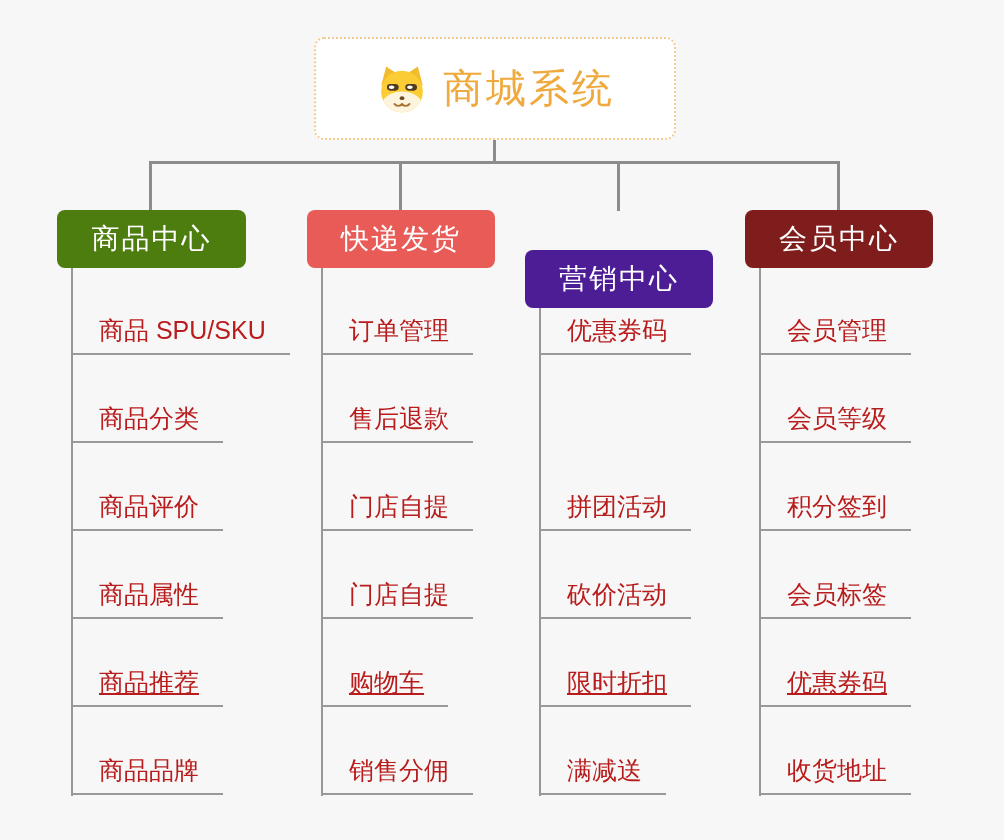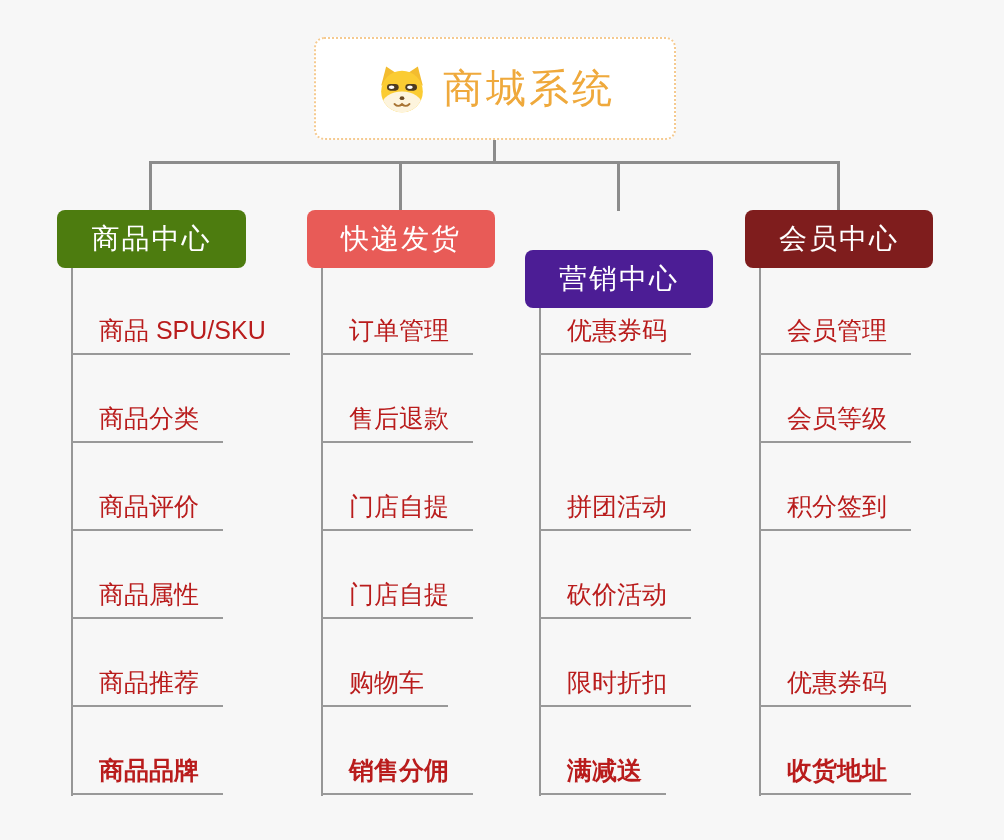--- a/index.html
+++ b/index.html
@@ -61,22 +61,22 @@
     white-space:nowrap;cursor:default;
   }
   .col-1{left:71px;}
   .col-2{left:321px;}
   .col-3{left:539px;}
   .col-4{left:759px;}
   .row-1{top:314px;}
   .row-2{top:402px;}
   .row-3{top:490px;}
   .row-4{top:578px;}
-  .row-5{top:666px;}
-  .row-6{top:754px;font-weight:bold;}
+  .row-5{top:666px;text-decoration:underline;}
+  .row-6{top:754px;}
 </style>
 </head>
 <body>
 
 <div class="stage">
 
   <div class="line root-stem"></div>
   <div class="line bus"></div>
   <div class="line drop drop-1"></div>
   <div class="line drop drop-2"></div>
@@ -127,16 +127,17 @@
 
   <div class="item col-3 row-1">优惠券码</div>
   <div class="item col-3 row-3">拼团活动</div>
   <div class="item col-3 row-4">砍价活动</div>
   <div class="item col-3 row-5">限时折扣</div>
   <div class="item col-3 row-6">满减送</div>
 
   <div class="item col-4 row-1">会员管理</div>
   <div class="item col-4 row-2">会员等级</div>
   <div class="item col-4 row-3">积分签到</div>
+  <div class="item col-4 row-4">会员标签</div>
   <div class="item col-4 row-5">优惠券码</div>
   <div class="item col-4 row-6">收货地址</div>
 
 </div>
 
 </body></html>

